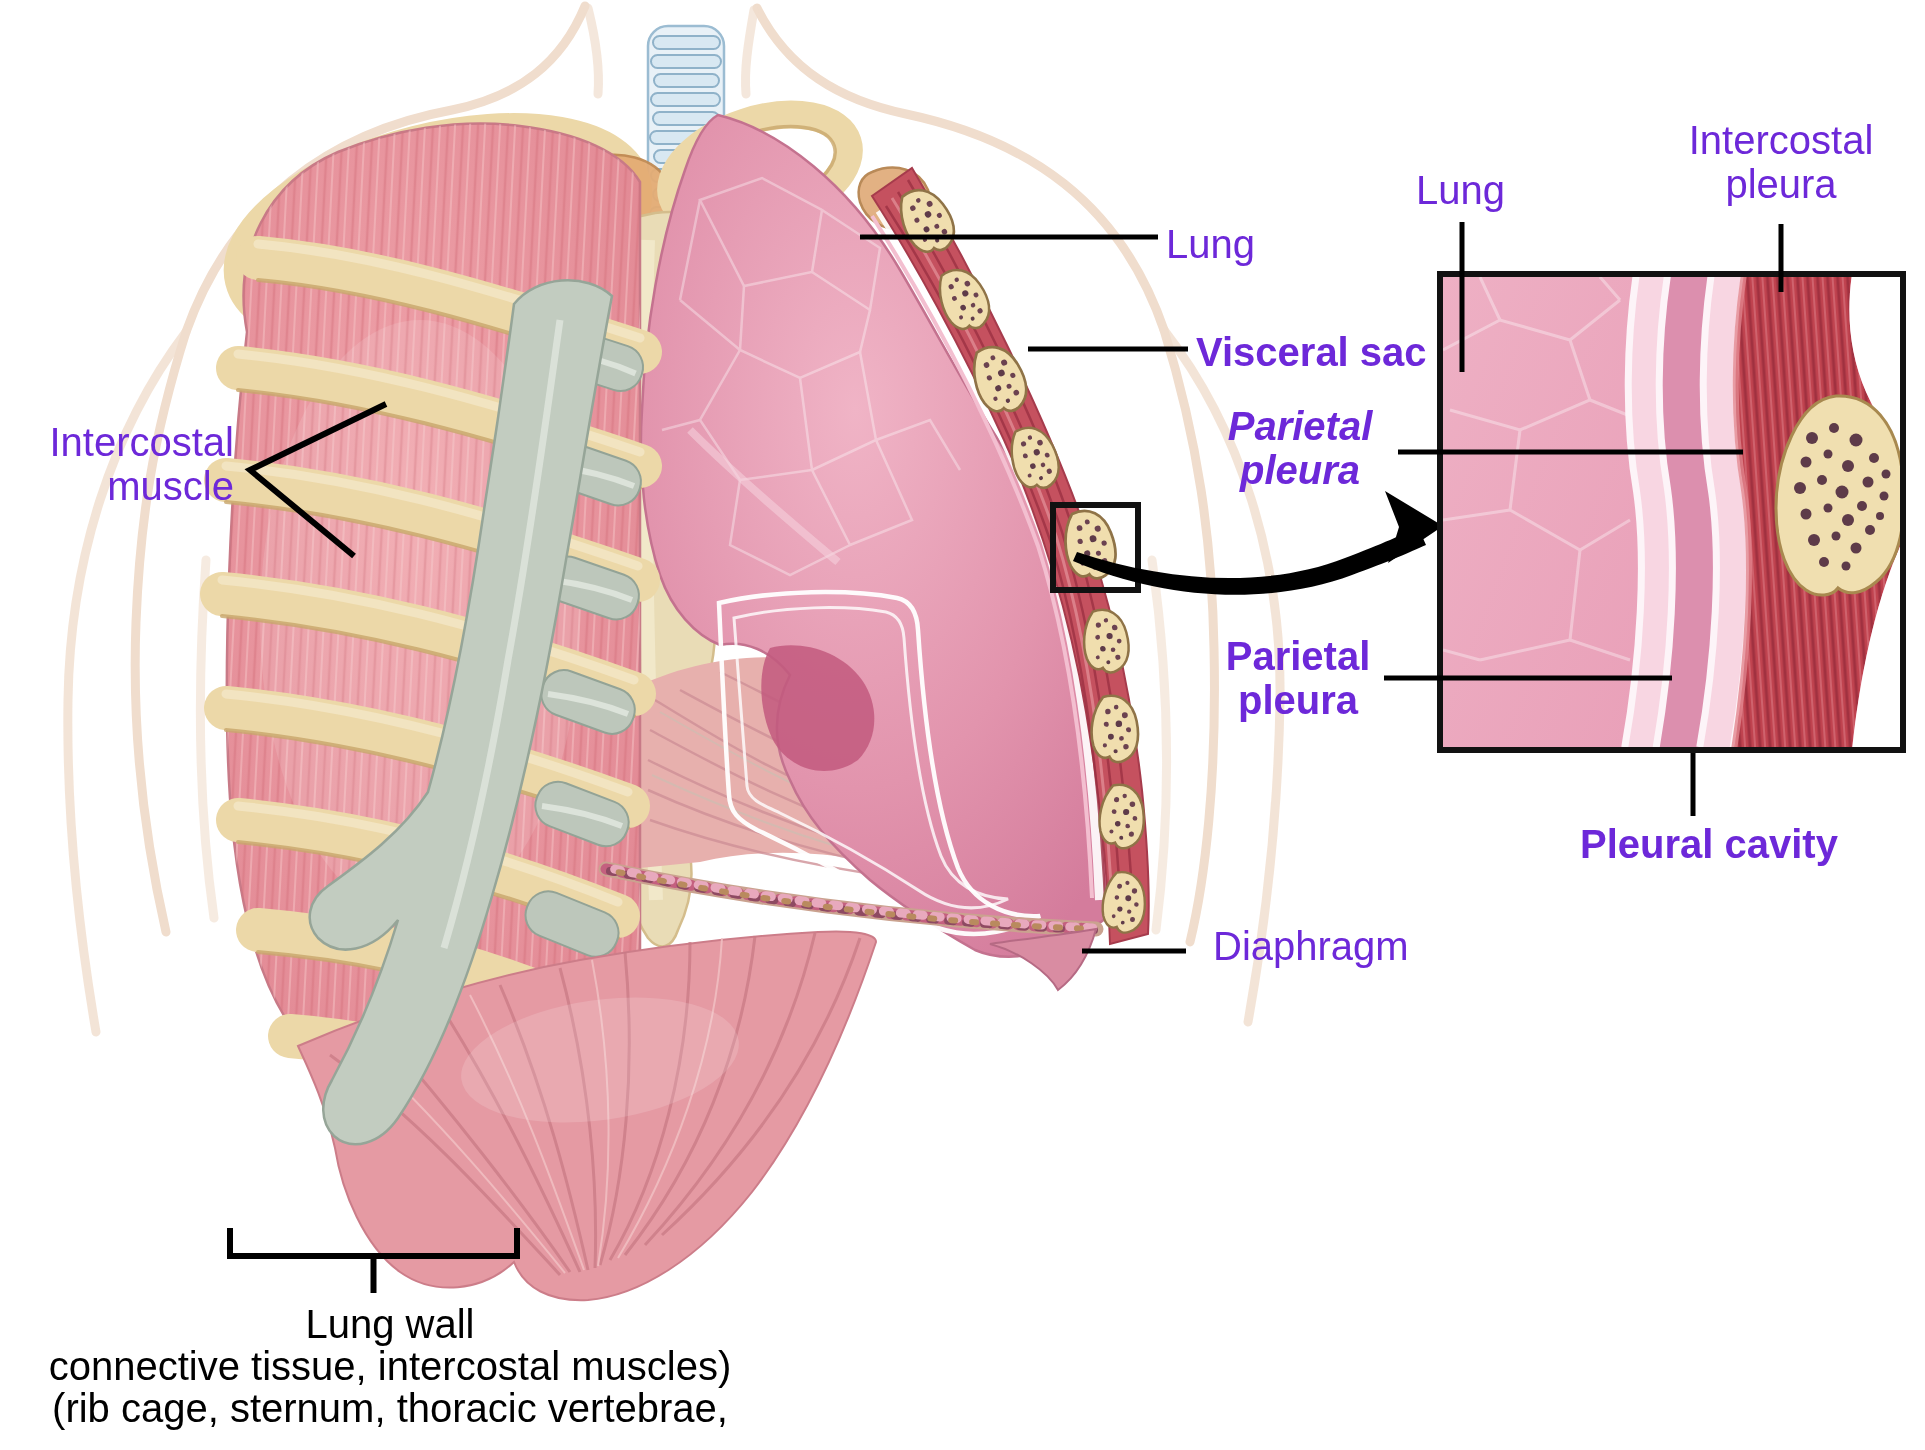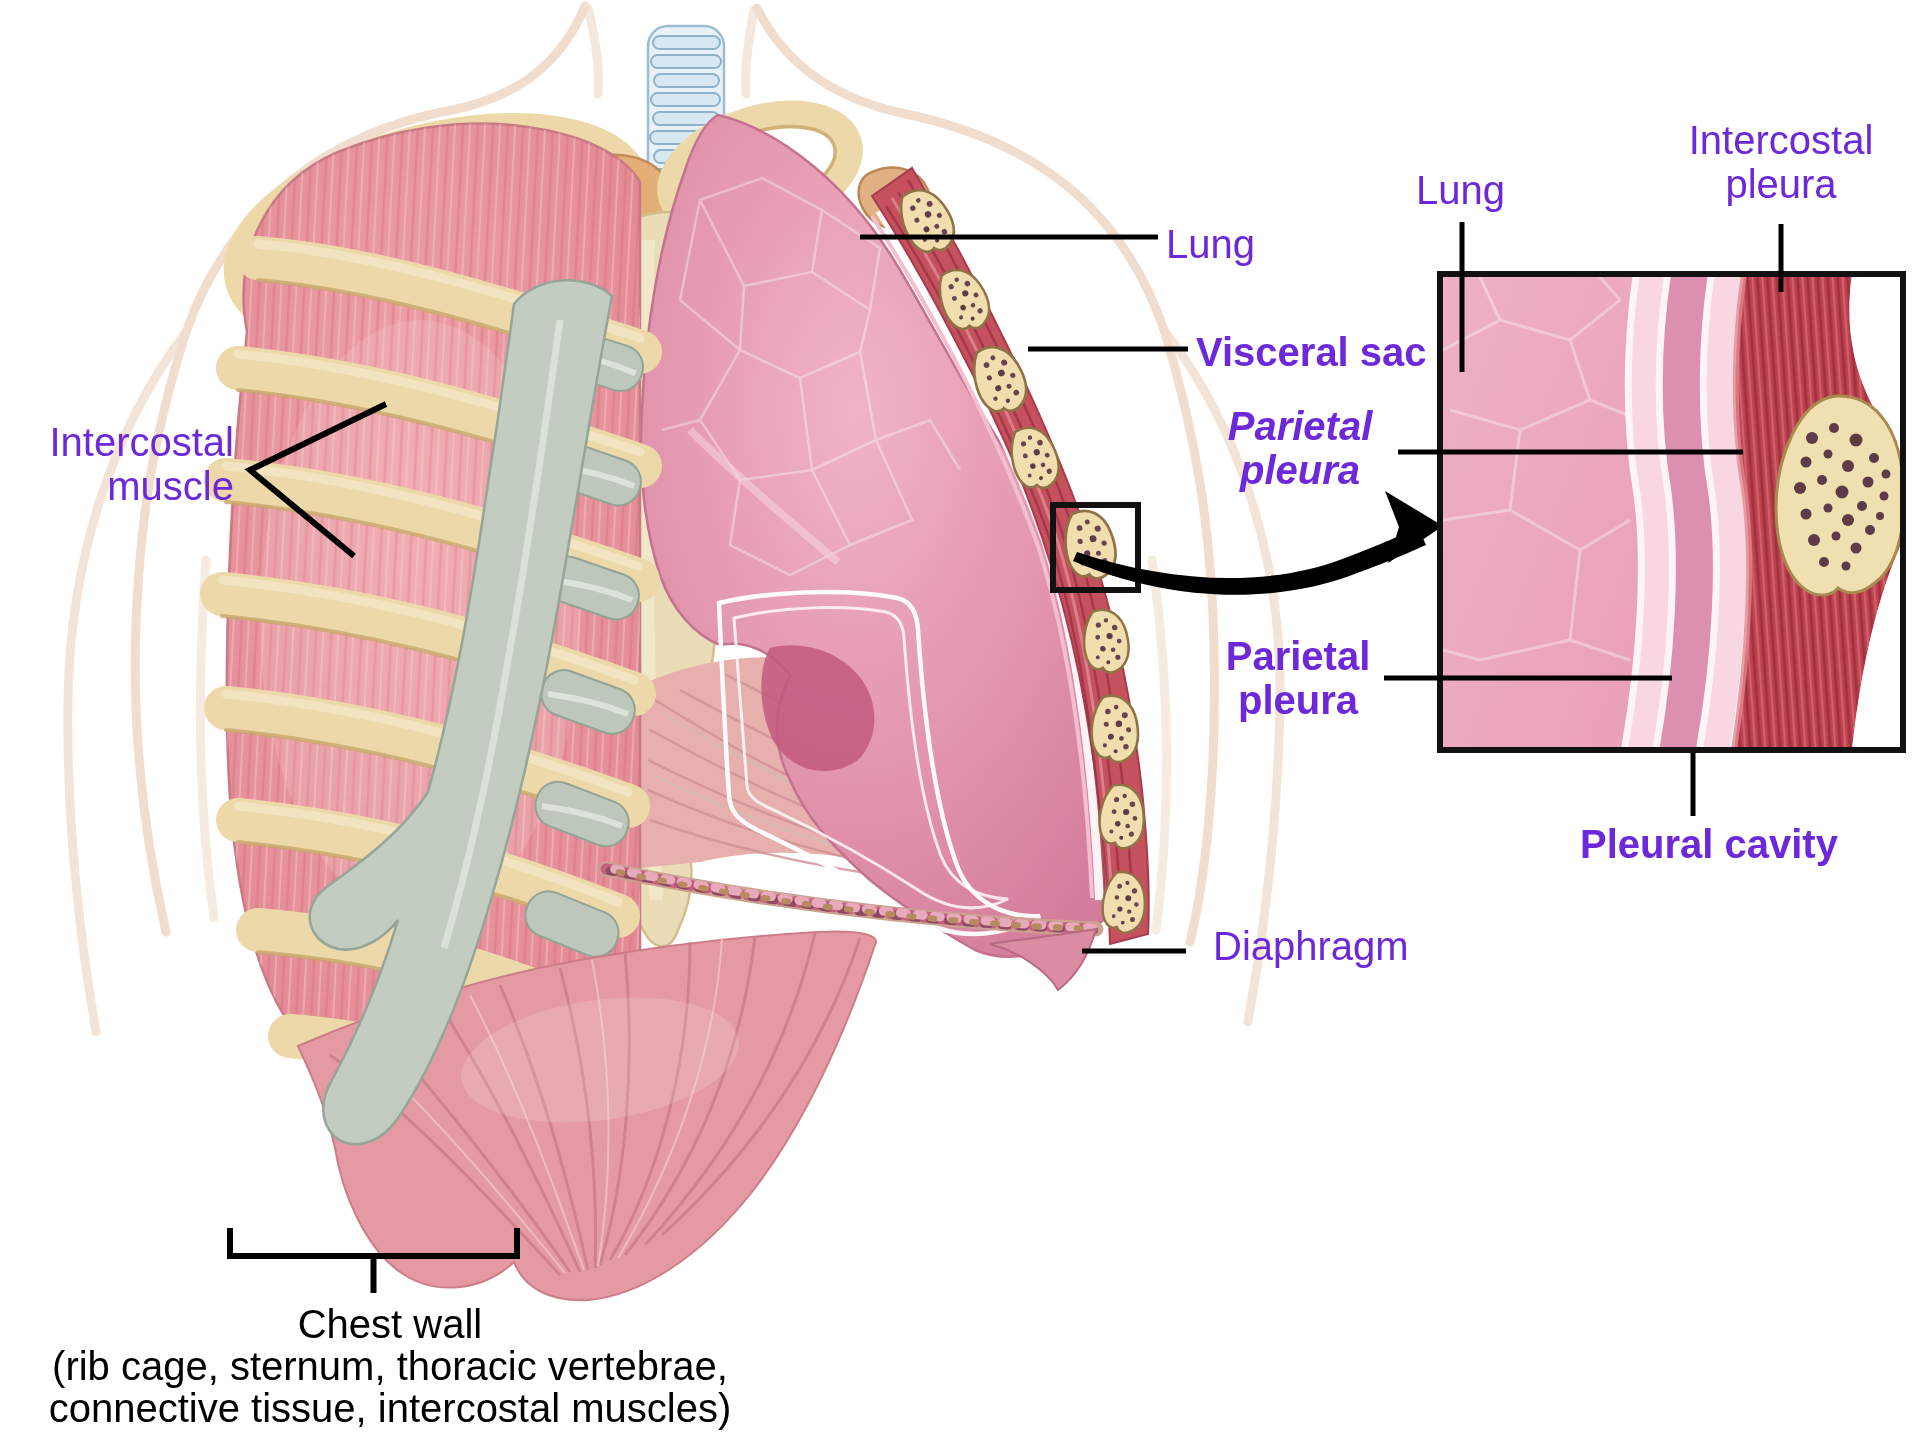--- a/index.html
+++ b/index.html
@@ -435,18 +435,18 @@
 <div class="lbl" style="left:1416px;top:168px;">Lung</div>
 
 <div class="lbl" style="left:1661px;top:118px;width:240px;text-align:center;">
   <div>Intercostal</div>
   <div>pleura</div>
 </div>
 
 <div class="lbl bold" style="left:1580px;top:822px;">Pleural cavity</div>
 
 <div class="chest">
-  <div>Chest wall</div>
+  <div>Lung wall</div>
+  <div>connective tissue, intercostal muscles)</div>
   <div>(rib cage, sternum, thoracic vertebrae,</div>
-  <div>connective tissue, intercostal muscles)</div>
 </div>
 
 </div>
 
 </body></html>

